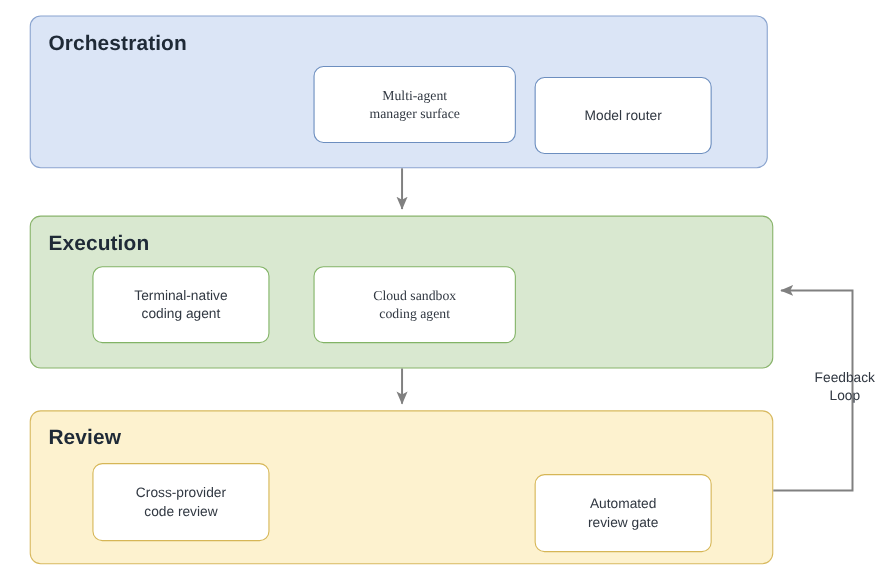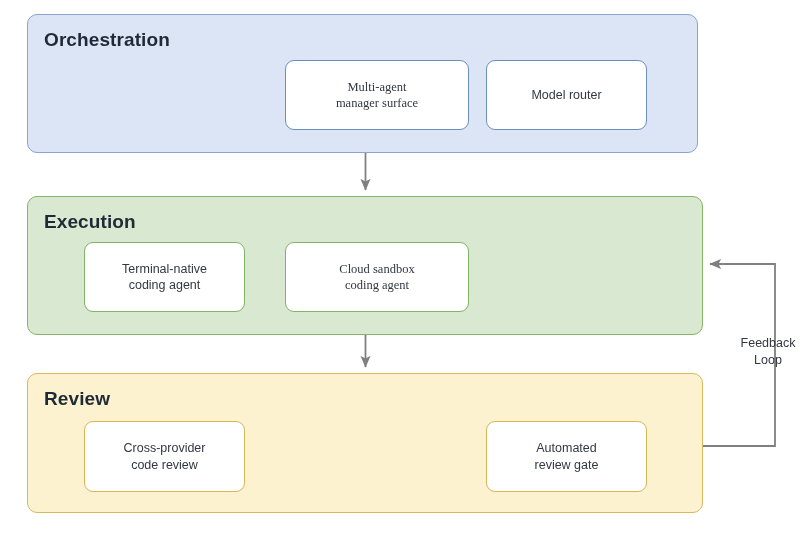--- a/index.html
+++ b/index.html
@@ -70,21 +70,21 @@
     background: #fdf2cf; border-color: #d8b95f;
   }
 
   .card-blue  { border-color: #6c8ebf; }
   .card-green { border-color: #82b366; }
   .card-amber { border-color: #d6b656; text-align: center; }
 
   
   .col1 { left: 84px;  width: 161px; }
   .col2 { left: 285px; width: 184px; font-family: Liberation Serif, serif; }
-  .col3 { left: 486px; width: 161px; }
+  .col3 { left: 486px; width: 161px; margin-top: 10px; }
 
   .row-orch   { top: 60px;  height: 70px; }
   .row-exec   { top: 242px; height: 70px; }
   .row-review { top: 421px; height: 71px; }
 
   
   .connector {
     position: absolute;
     left: 0; top: 0;
     width: 800px; height: 533px;

